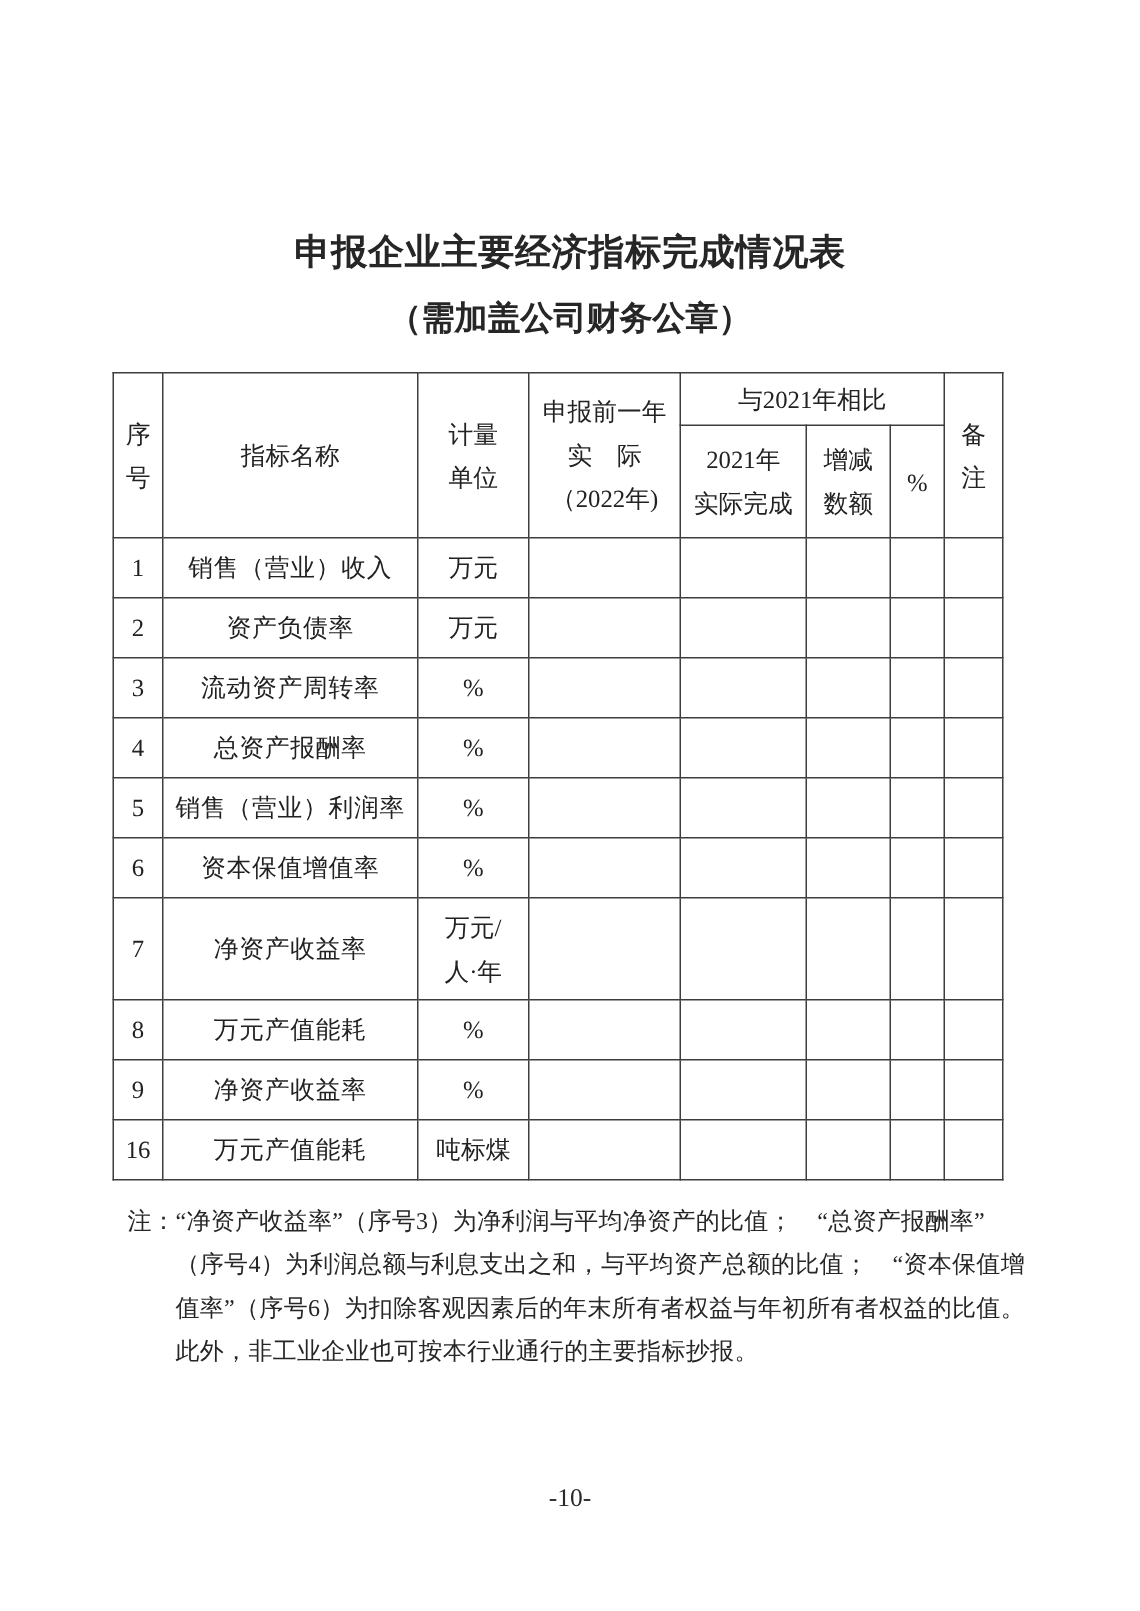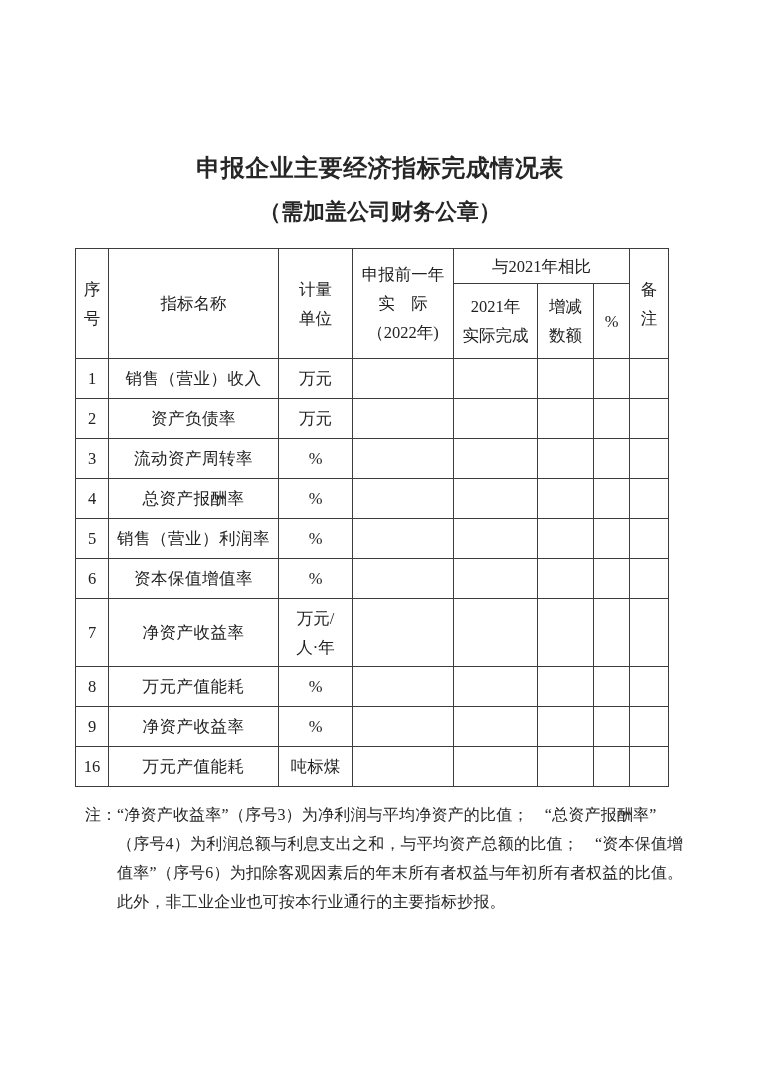--- a/index.html
+++ b/index.html
@@ -223,14 +223,15 @@
   </table>
 
   <div class="note">
     <span class="note-label">注：</span>
     <div class="note-text">“净资产收益率”（序号3）为净利润与平均净资产的比值；　“总资产报酬率”
 （序号4）为利润总额与利息支出之和，与平均资产总额的比值；　“资本保值增
 值率”（序号6）为扣除客观因素后的年末所有者权益与年初所有者权益的比值。
 此外，非工业企业也可按本行业通行的主要指标抄报。</div>
   </div>
 
+  <div class="pageno">-10-</div>
 
 </div>
 
 </body></html>

